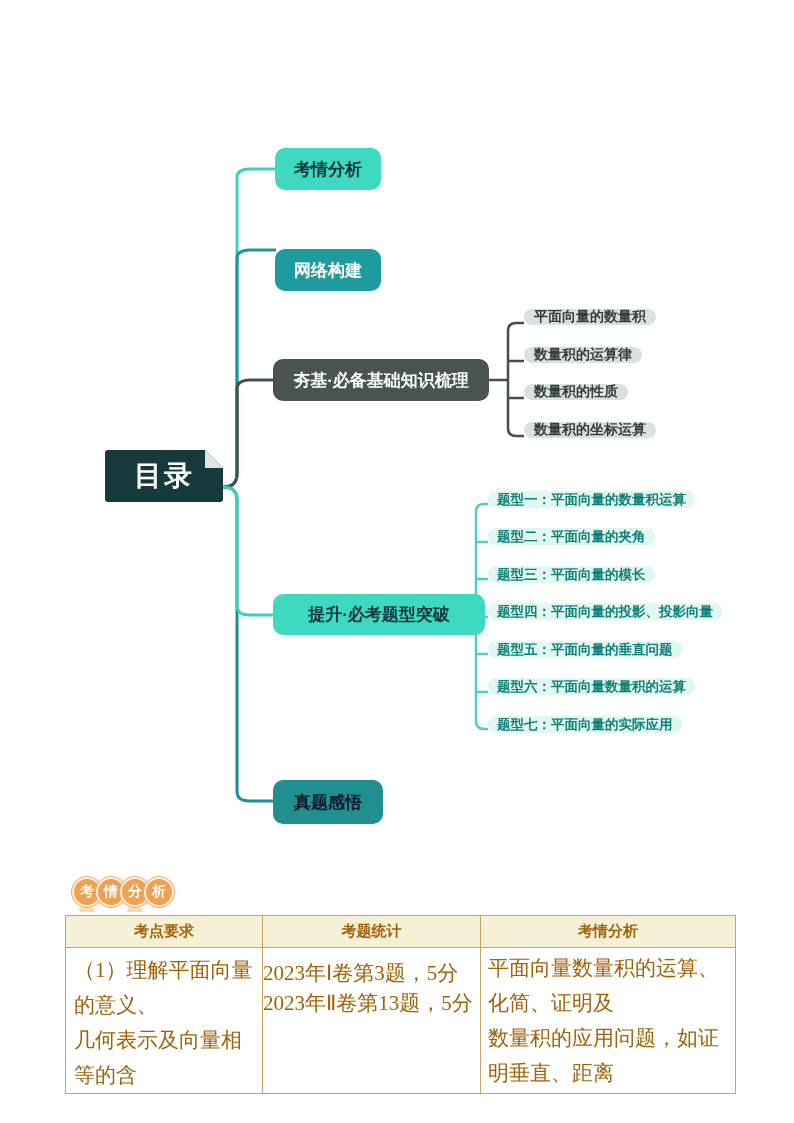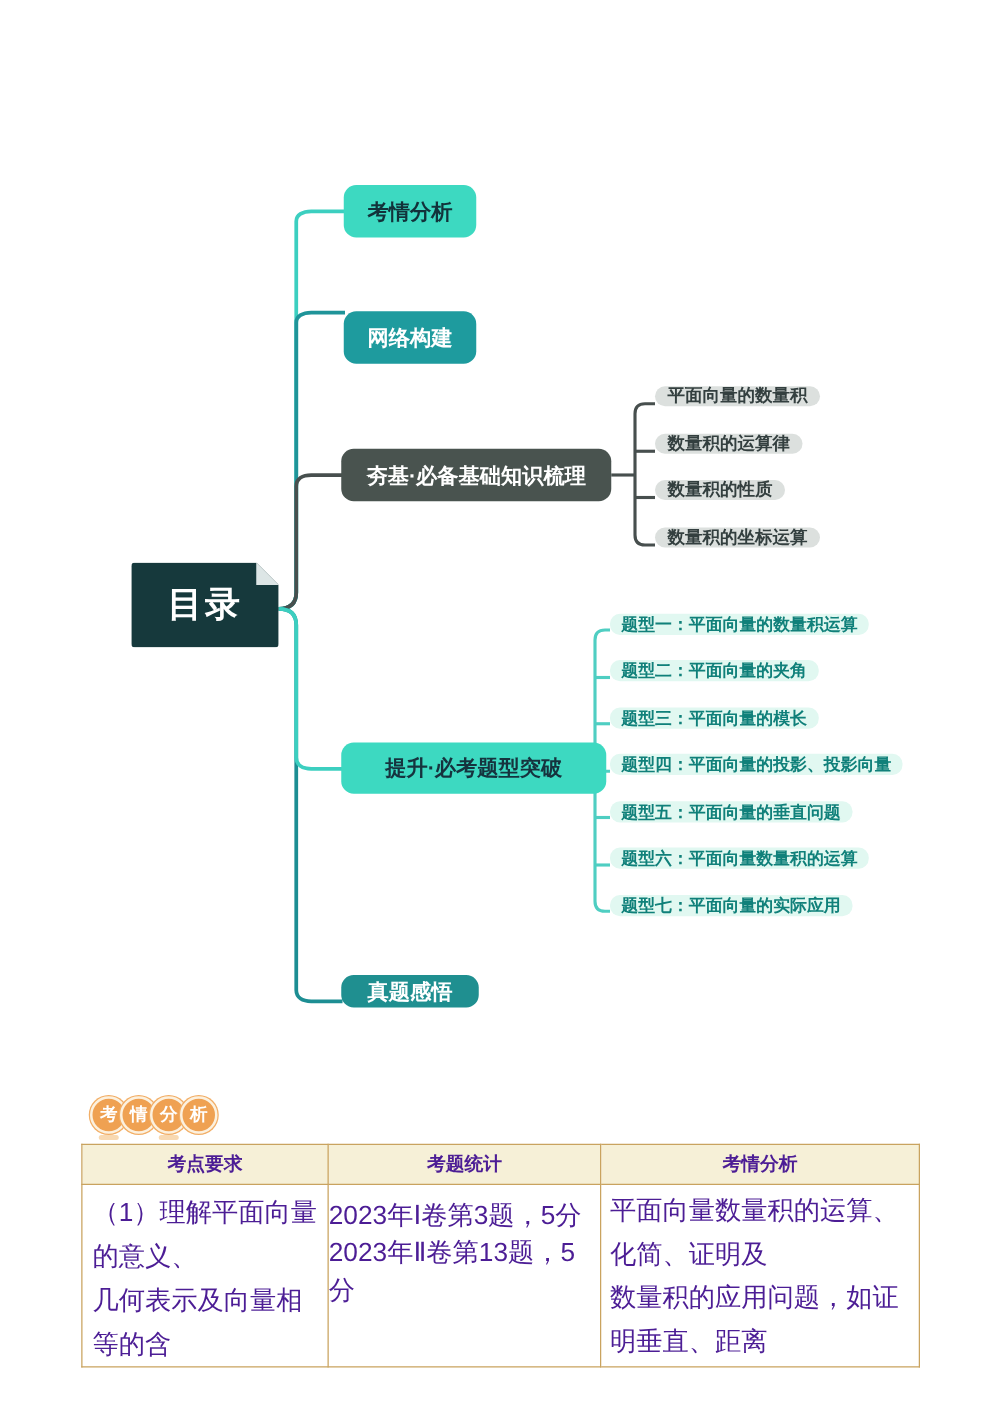--- a/index.html
+++ b/index.html
@@ -8,34 +8,34 @@
     font-family:"Liberation Sans",sans-serif;overflow:hidden;
   }
   #edges{position:absolute;left:0;top:0;z-index:0;}
 
   
   .map-box{
     position:absolute;z-index:2;display:flex;align-items:center;justify-content:center;
     font-weight:bold;border-radius:10px;white-space:nowrap;box-sizing:border-box;
   }
   .root-box{
-    left:105px;top:450px;width:118px;height:68px;background:#16393C;color:#ffffff;
+    left:105px;top:450px;width:118px;height:52px;background:#16393C;color:#ffffff;
     font-size:28px;letter-spacing:2px;border-radius:3px;
     clip-path:polygon(0 0,calc(100% - 18px) 0,100% 18px,100% 100%,0 100%);
   }
   .root-fold{
     position:absolute;z-index:3;left:205px;top:450px;width:0;height:0;
     border-style:solid;border-width:18px 0 0 18px;
     border-color:transparent transparent transparent #dde6e6;
   }
   .b-kaoqing {left:275px;top:148px;width:106px;height:42px;background:#3DD9C1;color:#12323A;font-size:17px;}
   .b-wangluo {left:275px;top:229px;width:106px;height:42px;background:#1E9B9E;color:#ffffff;font-size:17px;margin-top:20px;}
   .b-hangji  {left:273px;top:359px;width:216px;height:42px;background:#49534F;color:#ffffff;font-size:17px;justify-content:center;}
   .b-tisheng {left:273px;top:594px;width:212px;height:41px;background:#3DD9C1;color:#16333E;font-size:17px;}
-  .b-zhenti  {left:273px;top:780px;width:110px;height:26px;background:#1F8F90;color:#ffffff;font-size:17px;}
+  .b-zhenti  {left:273px;top:780px;width:110px;height:44px;background:#1F8F90;color:#0f172a;font-size:17px;}
 
   .gray-item{
     position:absolute;z-index:2;left:524px;height:16px;display:inline-flex;align-items:center;
     background:#DCE0DE;color:#333F3F;font-weight:bold;font-size:14px;
     padding:0 10px;border-radius:8px;white-space:nowrap;
   }
   .mint-item{
     position:absolute;z-index:2;left:488px;height:17px;display:inline-flex;align-items:center;
     background:#E1F8F1;color:#10807A;font-weight:bold;font-size:13.5px;
     padding:0 9px;border-radius:8px;white-space:nowrap;
@@ -49,21 +49,21 @@
     color:#ffffff;font-weight:bold;font-size:14px;
     display:flex;align-items:center;justify-content:center;margin-right:-6px;
   }
   .badge-dash{position:absolute;width:16px;height:4px;background:#F8D9B2;border-radius:2px;top:31px;}
   .dash-1{left:7px;} .dash-2{left:55px;}
 
   
   .exam-table{
     position:absolute;left:65px;top:915px;z-index:2;width:670px;
     border-collapse:collapse;table-layout:fixed;
-    font-family:Liberation Sans, sans-serif;color:#4c1d95;
+    font-family:Liberation Serif, serif;color:#a16207;
   }
   .exam-table,.exam-table th,.exam-table td{border:1.6px solid #C9A35F;}
   .exam-table th{
     height:31px;background:#F6F0D7;font-size:15px;font-weight:bold;
     text-align:center;padding:0;
   }
   .exam-table td{height:73px;background:#ffffff;vertical-align:top;padding:0;font-size:21px;}
   .td-req  .cell-line{line-height:35px;padding:0 8px;text-align:left;}
   .td-req  {padding-top:5px !important;}
   .td-stat {text-align:left;padding-top:10px !important;}

